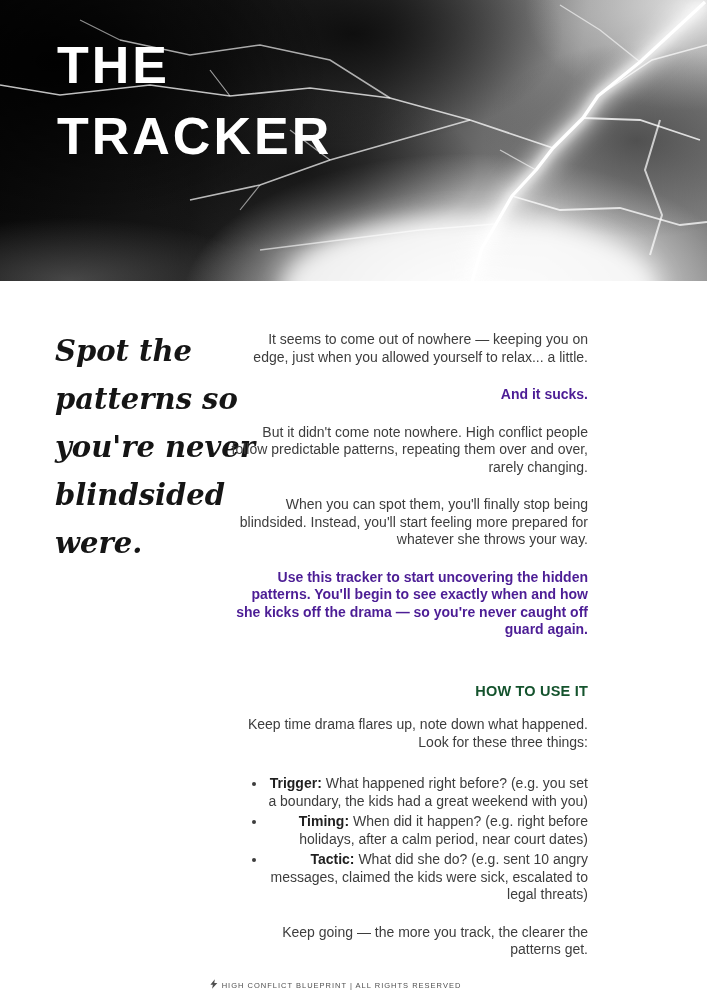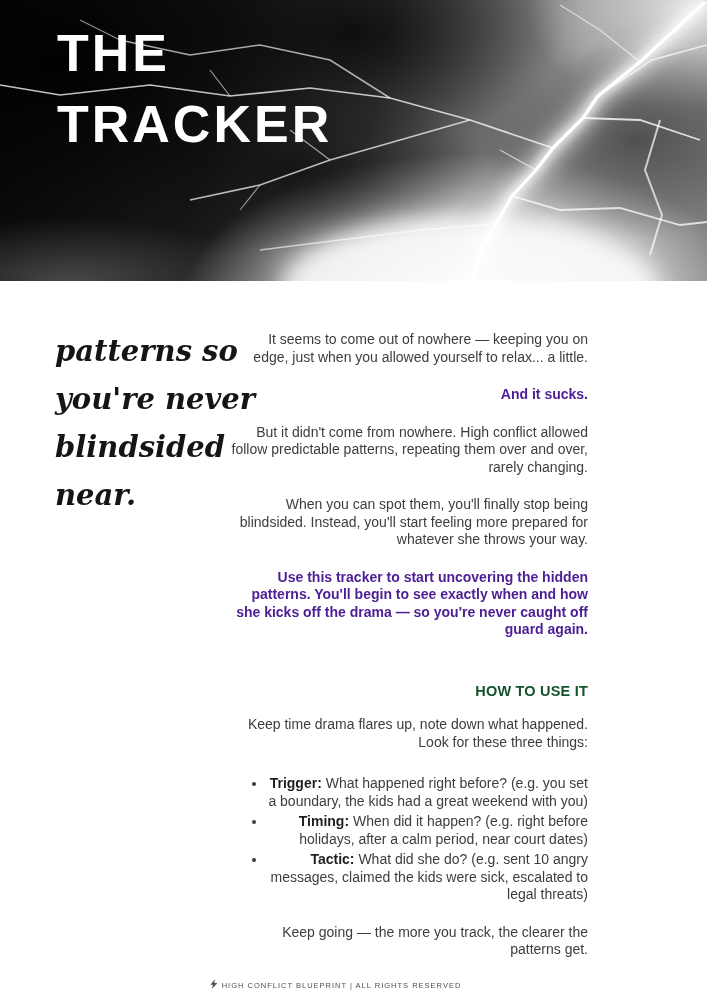--- a/index.html
+++ b/index.html
@@ -17,21 +17,21 @@
       radial-gradient(ellipse 300px 160px at 50% 12%, rgba(8,8,8,.85) 0%, rgba(8,8,8,0) 70%),
       radial-gradient(ellipse 260px 120px at 42% 60%, rgba(12,12,12,.70) 0%, rgba(12,12,12,0) 70%),
       radial-gradient(ellipse 220px 140px at 90% 50%, rgba(35,35,35,.55) 0%, rgba(35,35,35,0) 70%),
       radial-gradient(ellipse 380px 200px at 66% 108%, rgba(255,255,255,.95) 0%, rgba(255,255,255,.40) 55%, rgba(255,255,255,0) 75%),
       radial-gradient(ellipse 240px 150px at 98% 2%, rgba(235,235,235,.90) 0%, rgba(235,235,235,0) 70%),
       radial-gradient(ellipse 280px 90px at 10% 100%, rgba(110,110,110,.60) 0%, rgba(110,110,110,0) 70%),
       linear-gradient(100deg,#070707 0%,#161616 30%,#3a3a3a 52%,#8f8f8f 78%,#7f7f7f 100%);
   }
   .hero svg.bolts{position:absolute;inset:0;width:100%;height:100%;display:block;}
   .hero-title{
-    position:absolute;left:57px;top:18px;z-index:2;margin:0;
+    position:absolute;left:57px;top:30px;z-index:2;margin:0;
     color:#ffffff;font-size:52px;font-weight:bold;letter-spacing:3px;line-height:71px;
   }
   .hero-title .line{display:block;}
 
   
   .content{position:absolute;top:281px;left:0;width:707px;display:flex;}
   .tagline{
     width:230px;box-sizing:border-box;padding:46px 0 0 55px;
     font-family:"DejaVu Serif",serif;font-style:italic;font-weight:bold;
     font-size:29px;line-height:48px;color:#151515;white-space:nowrap;
@@ -90,30 +90,31 @@
       <path d="M536,170 L500,150" fill="none" stroke="#ffffff" stroke-width="1.2" opacity="0.6"></path>
     </svg>
     <h1 class="hero-title">
       <span class="line">THE</span>
       <span class="line">TRACKER</span>
     </h1>
   </header>
 
   <main class="content">
     <aside class="tagline">
+      <div>Spot the</div>
       <div>patterns so</div>
       <div>you're never</div>
       <div>blindsided</div>
-      <div>near.</div>
+      <div>were.</div>
     </aside>
 
     <section class="body-copy">
       <p>It seems to come out of nowhere — keeping you on edge, just when you allowed yourself to relax... a little.</p>
       <p class="b-para">And it sucks.</p>
-      <p>But it didn't come from nowhere. High conflict allowed follow predictable patterns, repeating them over and over, rarely changing.</p>
+      <p>But it didn't come note nowhere. High conflict people follow predictable patterns, repeating them over and over, rarely changing.</p>
       <p>When you can spot them, you'll finally stop being blindsided. Instead, you'll start feeling more prepared for whatever she throws your way.</p>
       <p class="b-para">Use this tracker to start uncovering the hidden patterns. You'll begin to see exactly when and how she kicks off the drama — so you're never caught off guard again.</p>
 
       <h2 class="how-heading">HOW TO USE IT</h2>
       <p>Keep time drama flares up, note down what happened. Look for these three things:</p>
 
       <ul class="things">
         <li><span class="b">Trigger:</span> <span>What happened right before? (e.g. you set a boundary, the kids had a great weekend with you)</span></li>
         <li><span class="b">Timing:</span> <span>When did it happen? (e.g. right before holidays, after a calm period, near court dates)</span></li>
         <li><span class="b">Tactic:</span> <span>What did she do? (e.g. sent 10 angry messages, claimed the kids were sick, escalated to legal threats)</span></li>

